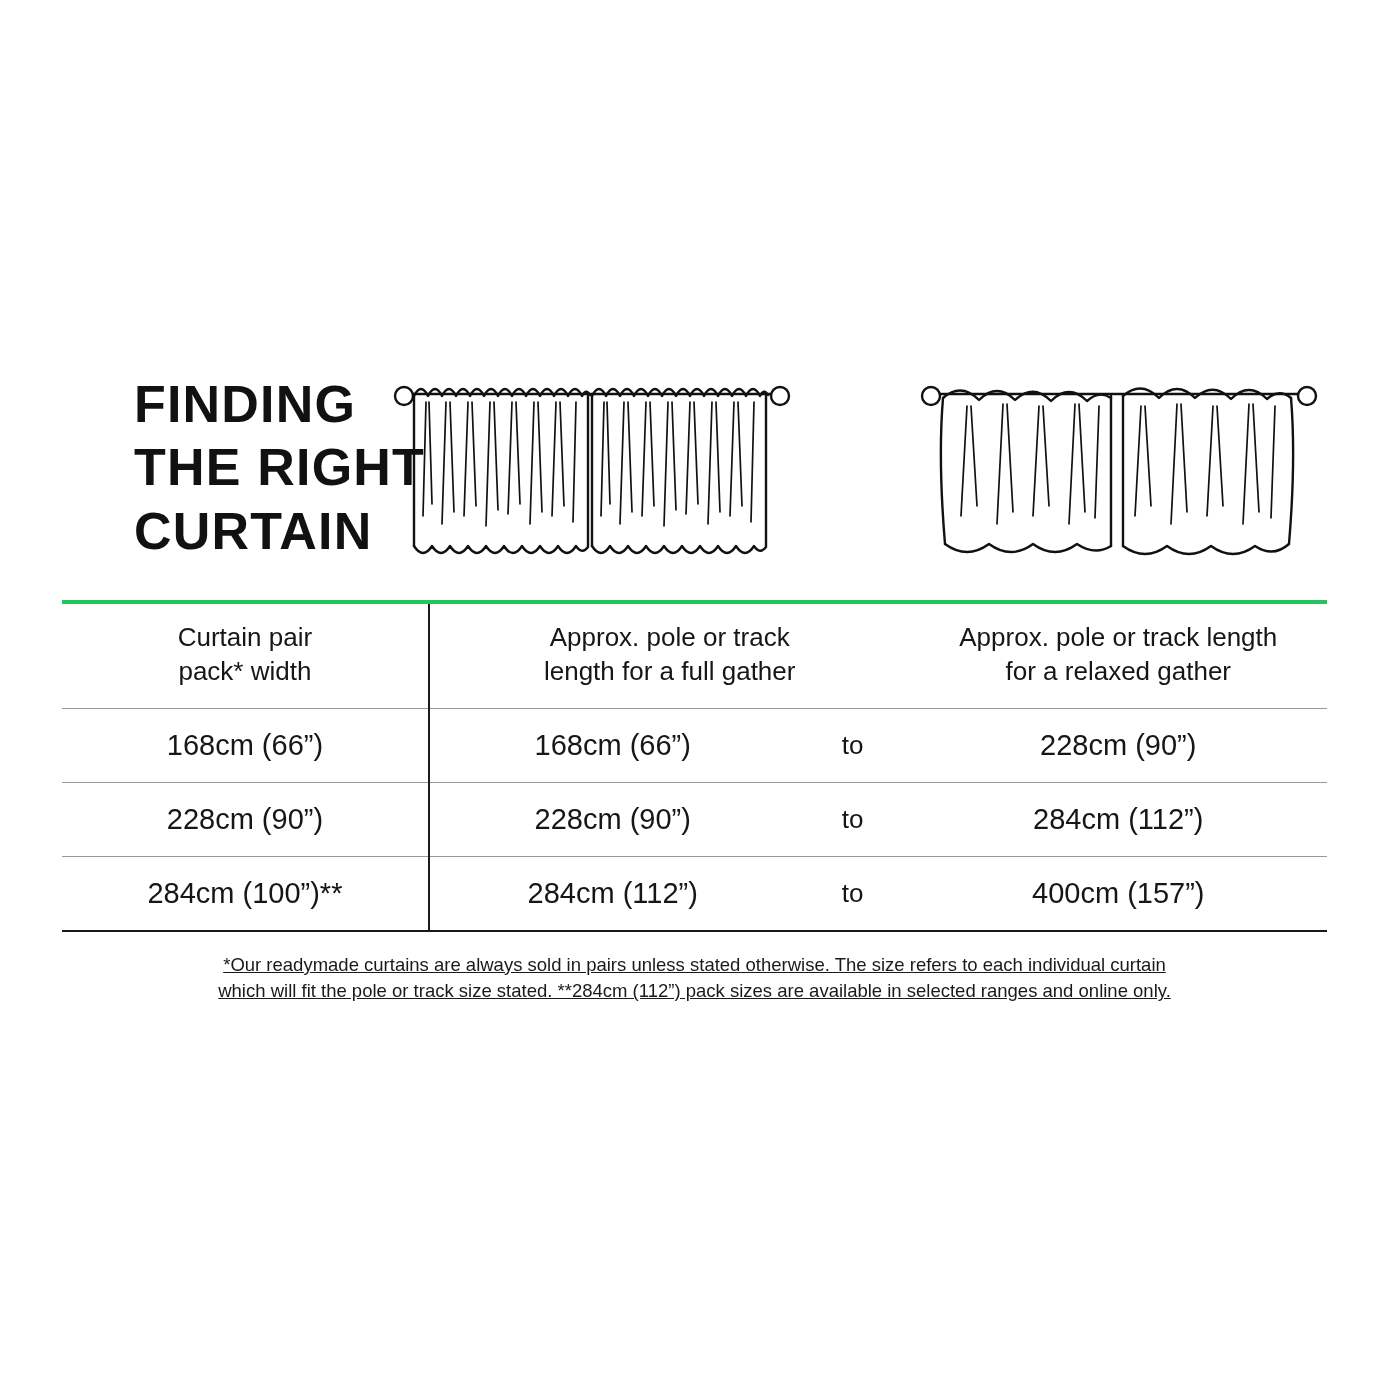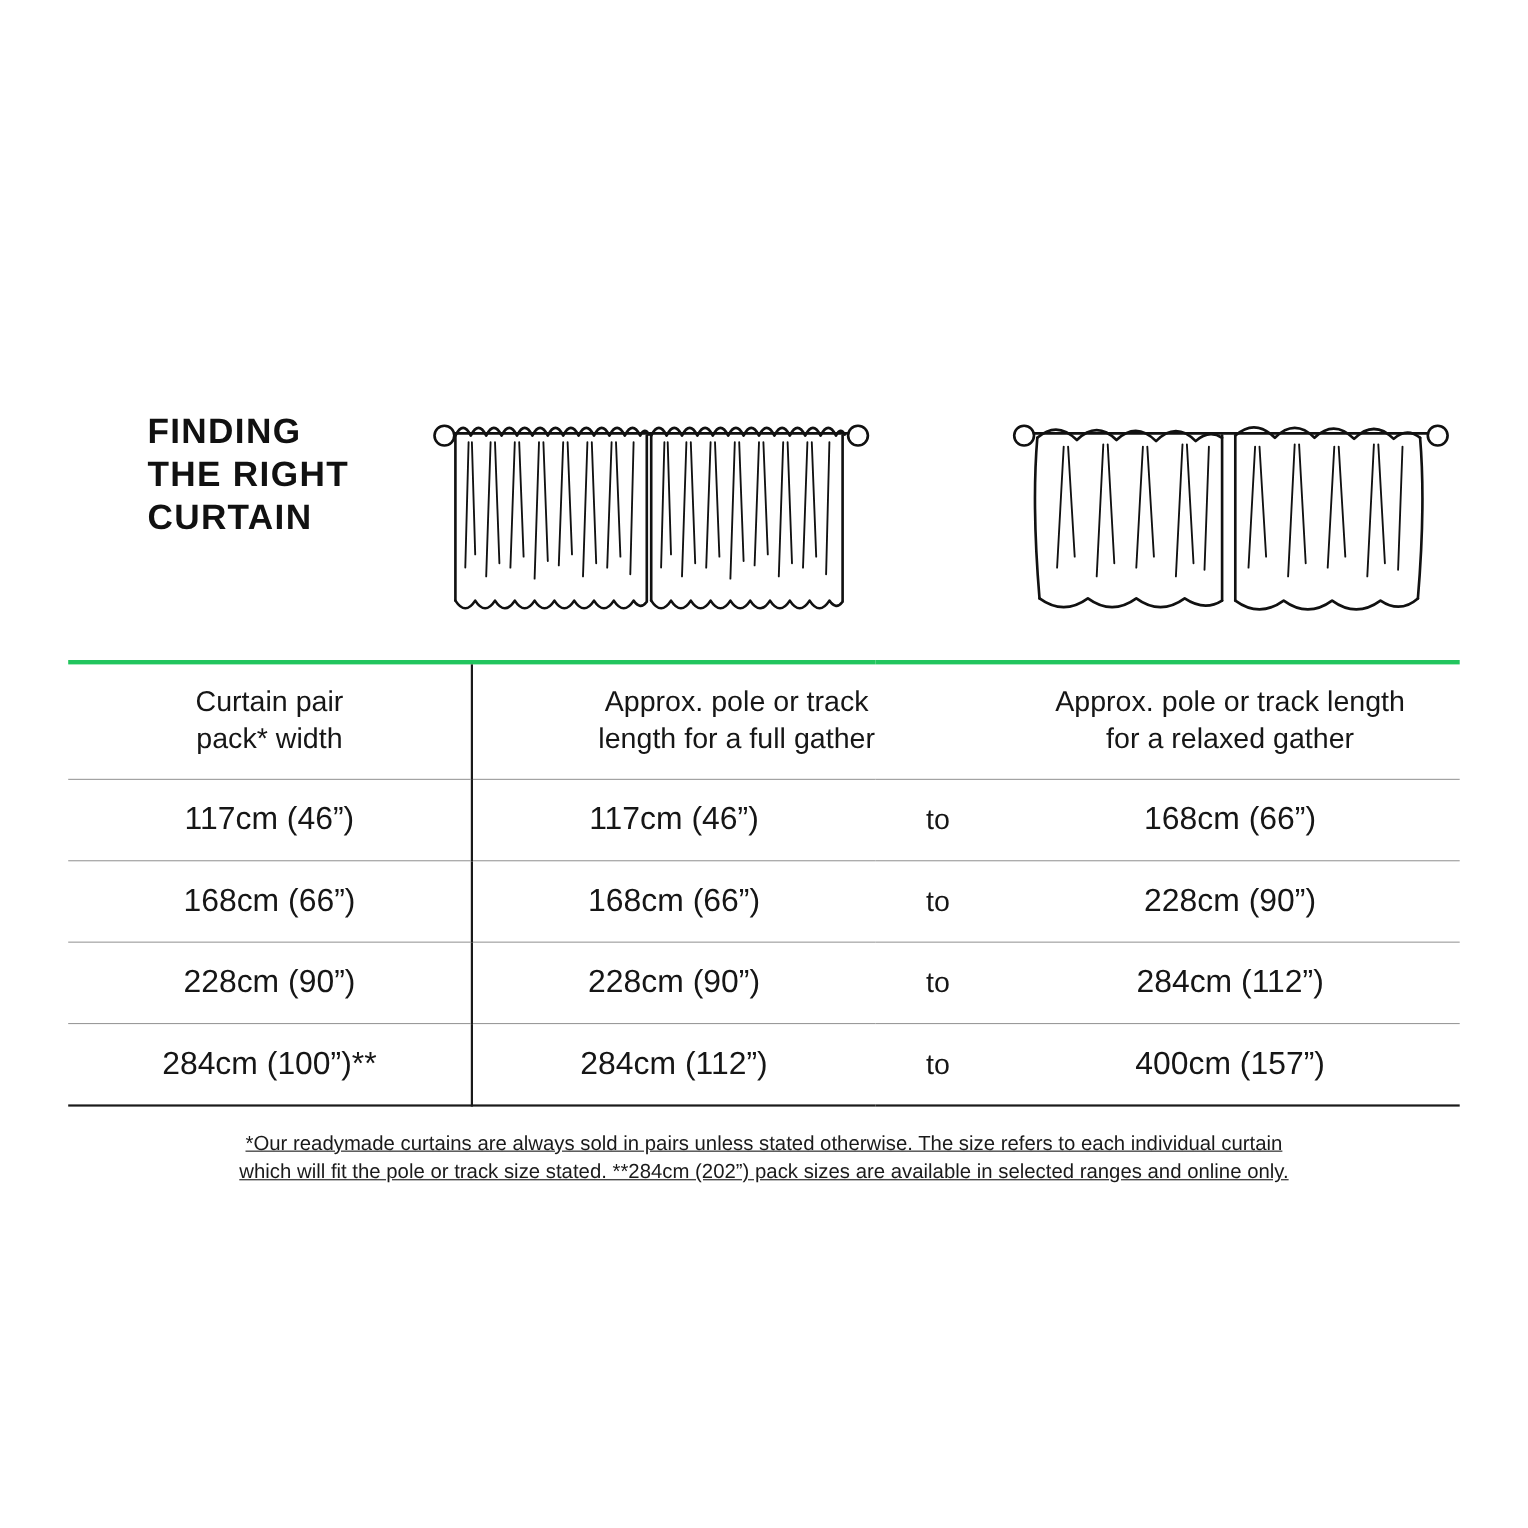--- a/index.html
+++ b/index.html
@@ -30,21 +30,21 @@
   
   .top-area {
     display: flex;
     align-items: flex-start;
     height: 240px;
   }
   .title {
     width: 330px;
     padding-left: 72px;
     box-sizing: border-box;
-    font-size: 32px;
+    font-size: 52px;
     line-height: 1.22;
     font-weight: 700;
     letter-spacing: 1.2px;
     color: #111111;
     margin-top: 13px;
     text-transform: uppercase;
   }
   .title div { white-space: nowrap; }
 
   .illus {
@@ -214,26 +214,20 @@
             <span>length for a full gather</span>
           </th>
           <th>
             <span>Approx. pole or track length</span><br>
             <span>for a relaxed gather</span>
           </th>
         </tr>
       </thead>
       <tbody>
         <tr>
-          <td class="col1">117cm (46”)</td>
-          <td>117cm (46”)</td>
-          <td class="to-cell">to</td>
-          <td>168cm (66”)</td>
-        </tr>
-        <tr>
           <td class="col1">168cm (66”)</td>
           <td>168cm (66”)</td>
           <td class="to-cell">to</td>
           <td>228cm (90”)</td>
         </tr>
         <tr>
           <td class="col1">228cm (90”)</td>
           <td>228cm (90”)</td>
           <td class="to-cell">to</td>
           <td>284cm (112”)</td>
@@ -242,17 +236,17 @@
           <td class="col1">284cm (100”)**</td>
           <td>284cm (112”)</td>
           <td class="to-cell">to</td>
           <td>400cm (157”)</td>
         </tr>
       </tbody>
     </table>
 
     <div class="footnote">
       <div>*Our readymade curtains are always sold in pairs unless stated otherwise. The size refers to each individual curtain</div>
-      <div>which will fit the pole or track size stated. **284cm (202”) pack sizes are available in selected ranges and online only.</div>
+      <div>which will fit the pole or track size stated. **284cm (112”) pack sizes are available in selected ranges and online only.</div>
     </div>
 
   </div>
 </div>
 
 </body></html>

